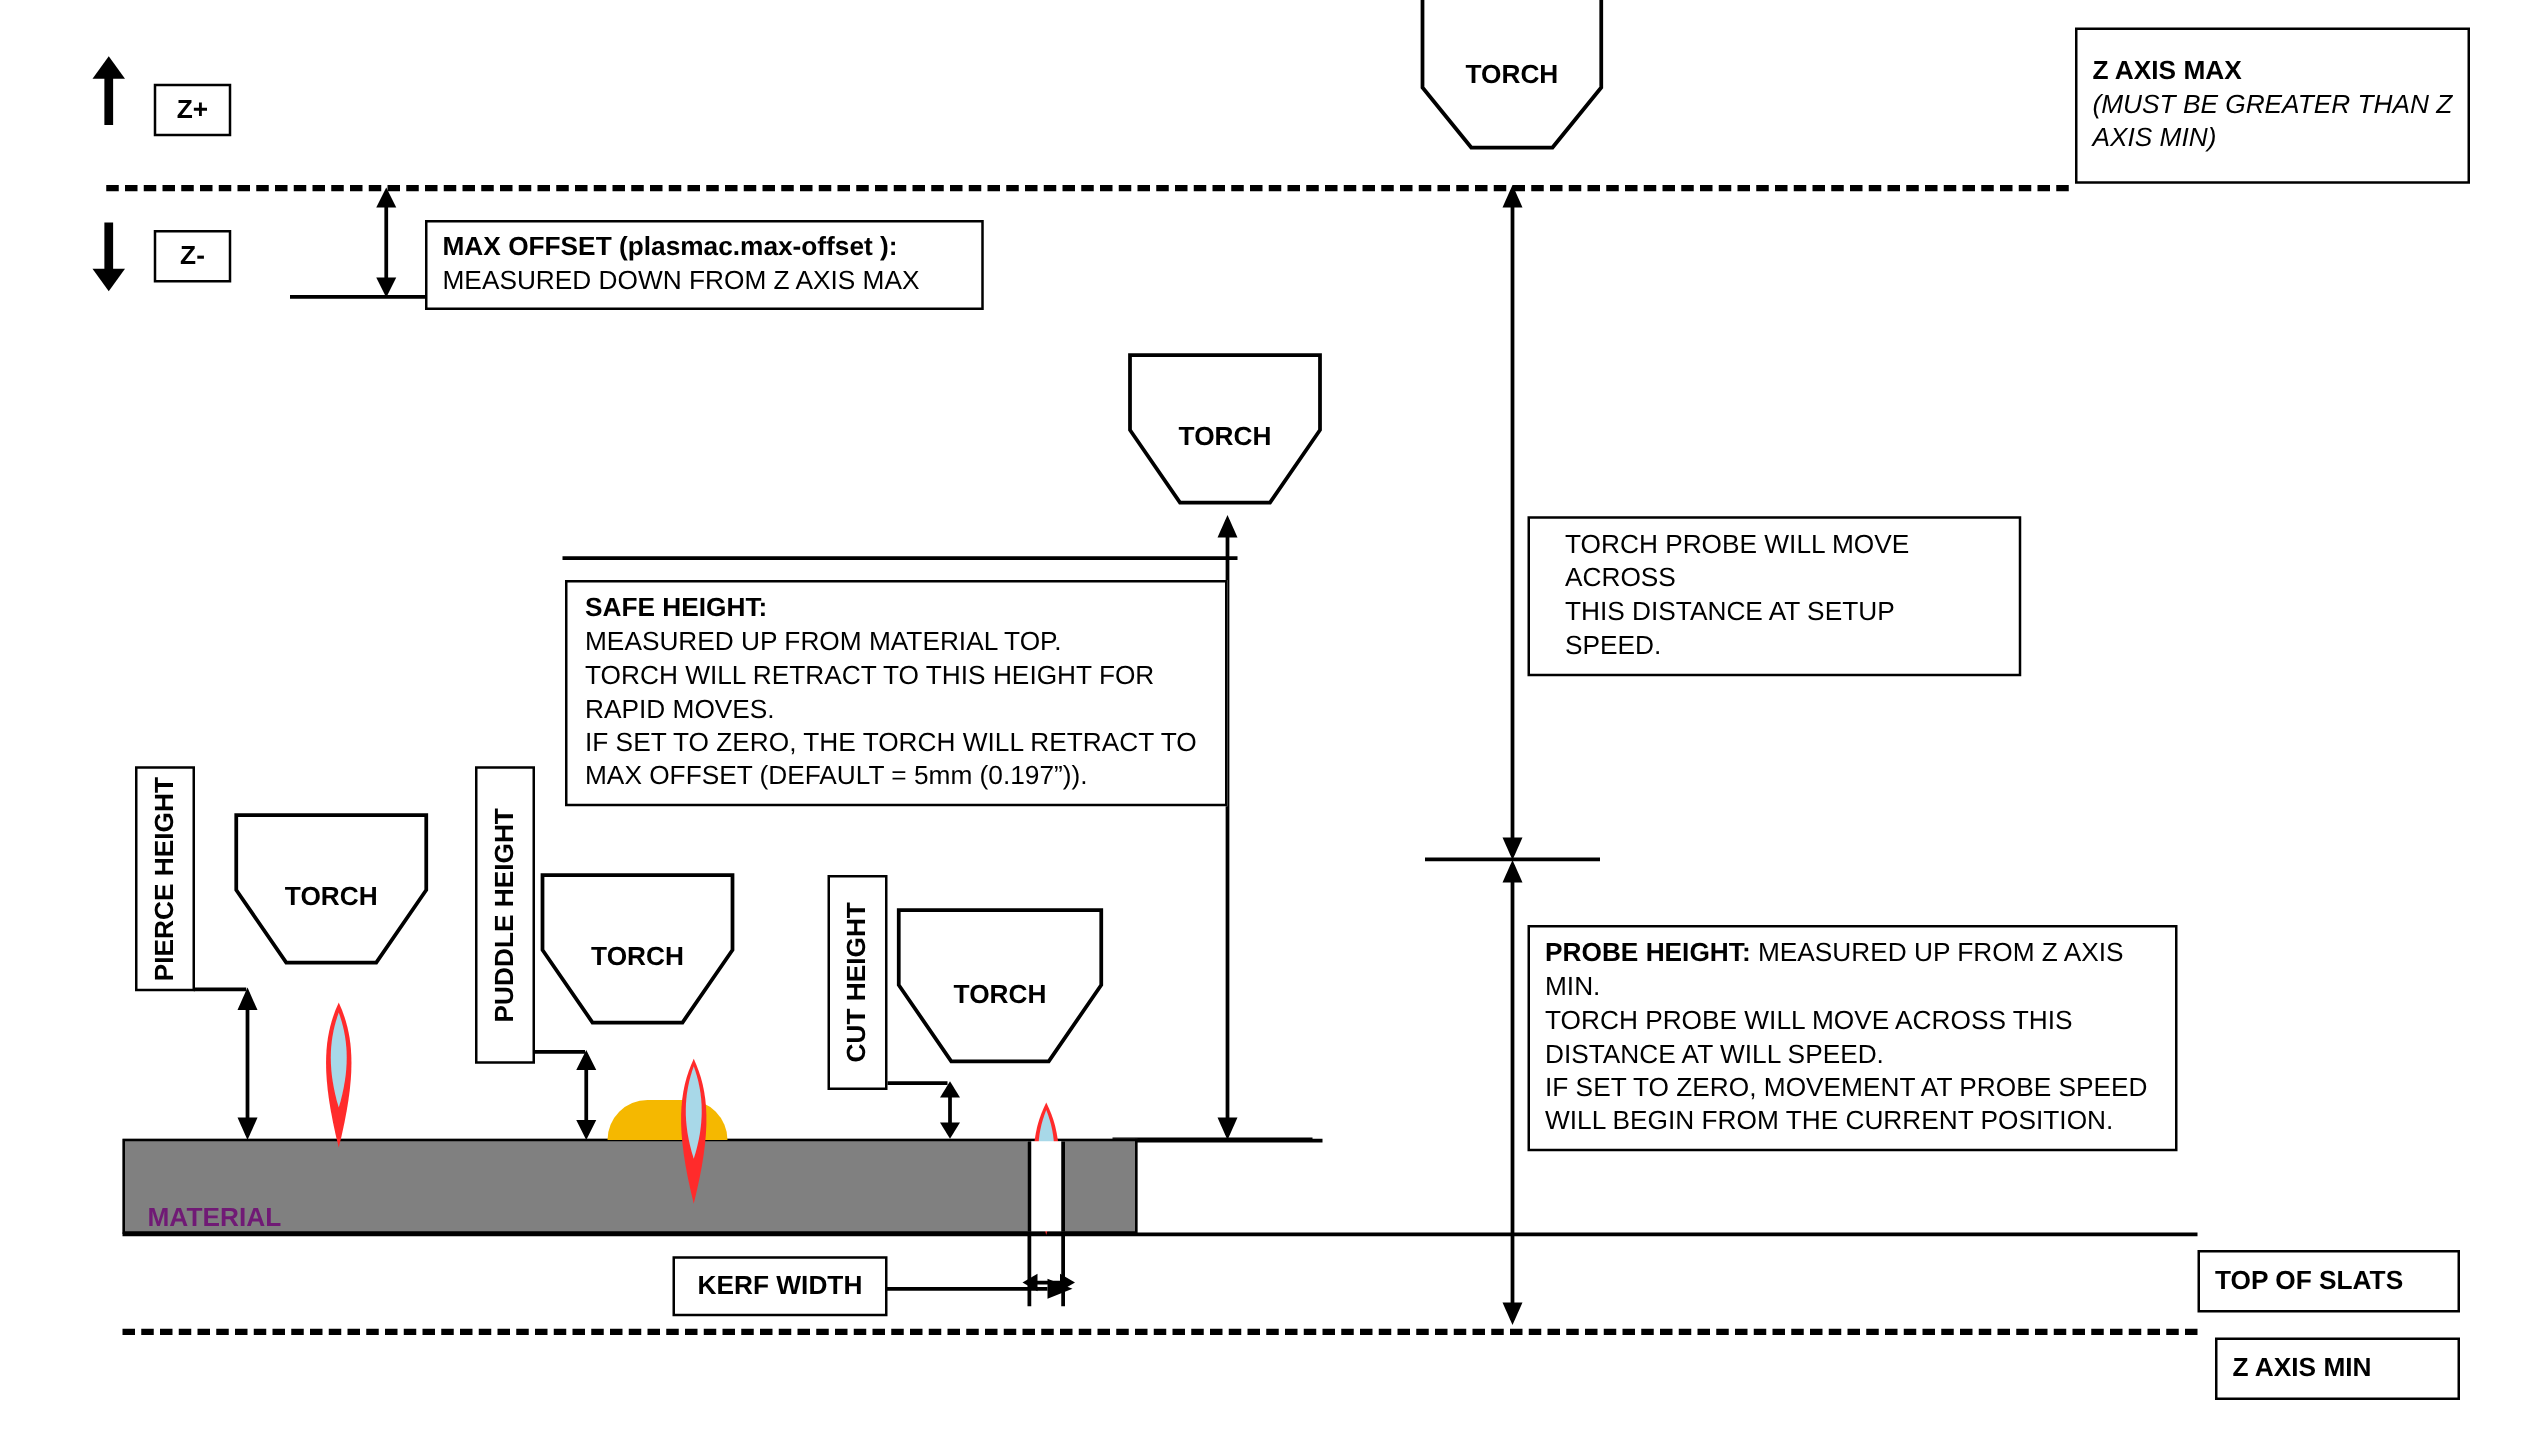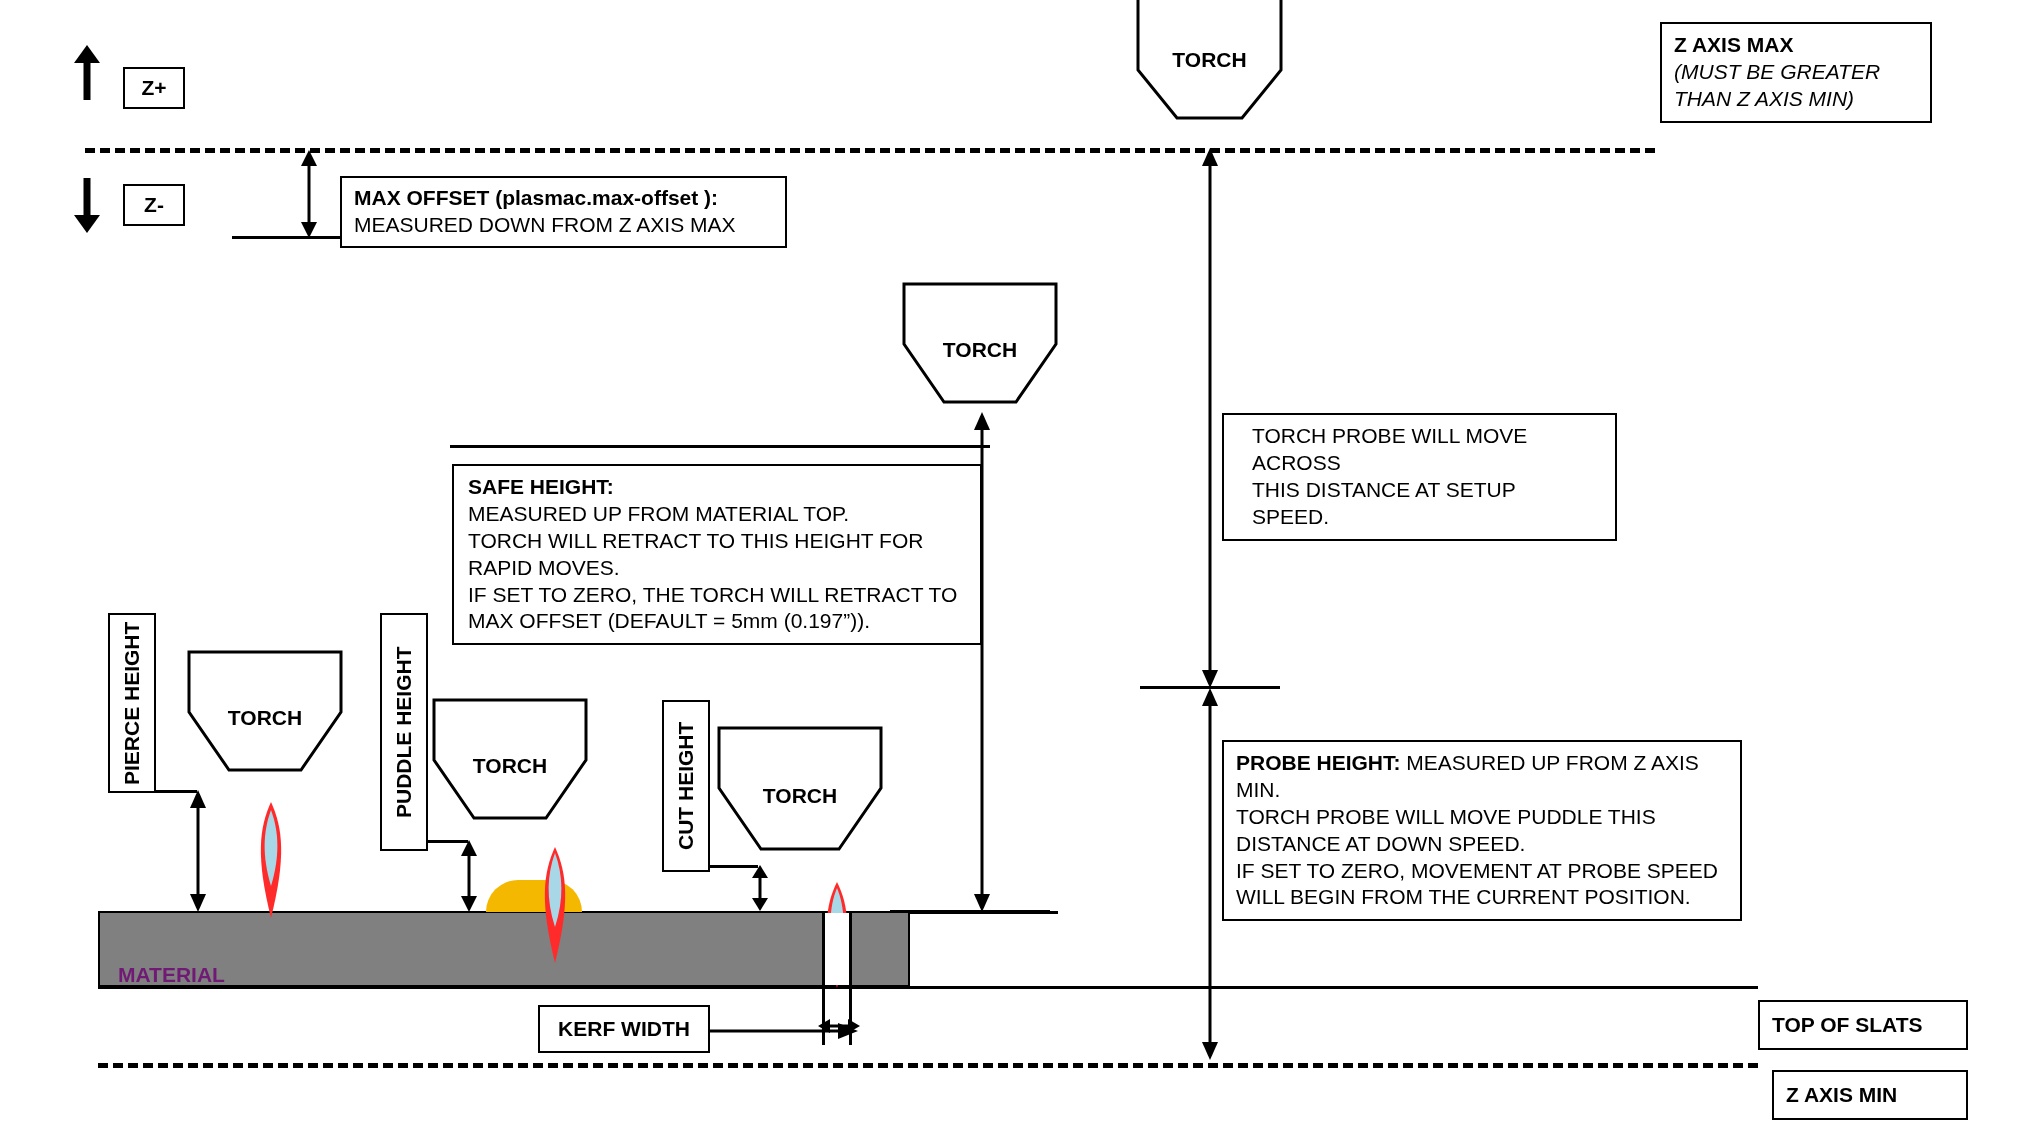--- a/index.html
+++ b/index.html
@@ -39,21 +39,21 @@
       <line x1="15" y1="0" x2="15" y2="43" stroke="#000" stroke-width="7"></line>
       <polygon points="15,55 2,37 28,37" fill="#000"></polygon>
     </svg>
   </div>
   <div class="abs box txt bold ctr" style="left:123px;top:184px;width:62px;height:42px;line-height:38px;">
     <span>Z-</span>
   </div>
 
   <div class="dash-h" style="left:85px;top:148px;width:1570px;"></div>
 
-  <div class="abs box txt" style="left:1660px;top:22px;width:272px;padding:8px 12px;">
+  <div class="abs box txt" style="left:1660px;top:22px;width:316px;padding:20px 12px;">
     <div class="bold">Z AXIS MAX</div>
     <div class="ital">(MUST BE GREATER THAN Z AXIS MIN)</div>
   </div>
 
   <div class="torch-wrap" style="left:1132px;top:0px;width:155px;height:148px;">
     <svg width="155" height="148" viewBox="0 0 155 148">
       <path d="M6 -40 L149 -40 L149 70 L110 118 L45 118 L6 70 Z" fill="#fff" stroke="#000" stroke-width="3"></path>
     </svg>
     <div class="torch-label txt" style="top:47px;left:0;">TORCH</div>
   </div>
@@ -91,22 +91,22 @@
       <polygon points="12,0 4,18 20,18" fill="#000"></polygon>
       <polygon points="12,372 4,354 20,354" fill="#000"></polygon>
     </svg>
   </div>
 
   <div class="abs box txt" style="left:1222px;top:740px;width:520px;padding:8px 12px;">
     <div>
       <span class="bold">PROBE HEIGHT:</span><span> MEASURED UP FROM Z AXIS</span>
     </div>
     <div>MIN.</div>
-    <div>TORCH PROBE WILL MOVE PUDDLE THIS</div>
-    <div>DISTANCE AT DOWN SPEED.</div>
+    <div>TORCH PROBE WILL MOVE ACROSS THIS</div>
+    <div>DISTANCE AT WILL SPEED.</div>
     <div>IF SET TO ZERO,  MOVEMENT AT PROBE SPEED</div>
     <div>WILL BEGIN FROM THE CURRENT POSITION.</div>
   </div>
 
   <div class="torch-wrap" style="left:900px;top:282px;width:160px;height:125px;">
     <svg width="160" height="125" viewBox="0 0 160 125">
       <path d="M4 2 L156 2 L156 62 L116 120 L44 120 L4 62 Z" fill="#fff" stroke="#000" stroke-width="3"></path>
     </svg>
     <div class="torch-label txt" style="top:55px;left:0;">TORCH</div>
   </div>

